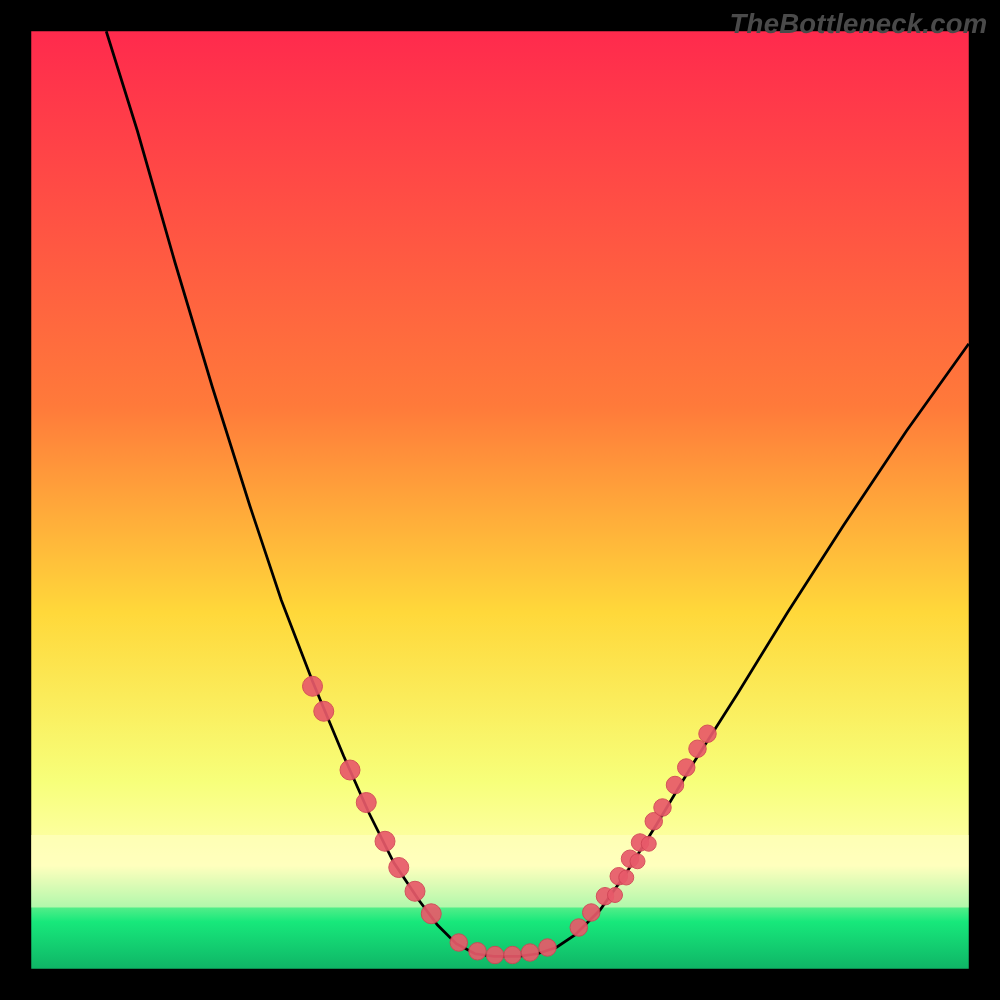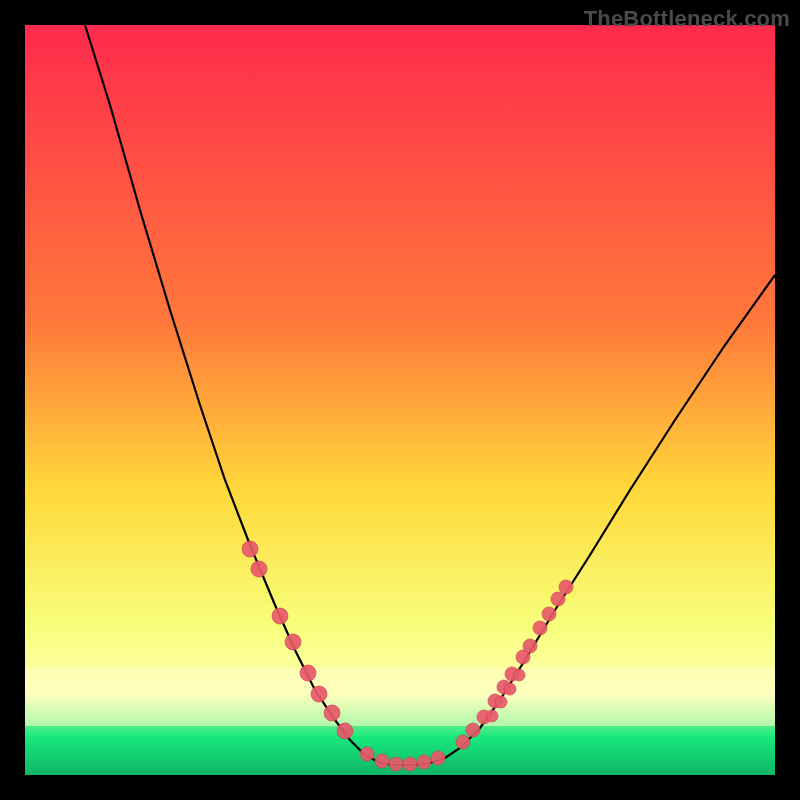--- a/index.html
+++ b/index.html
@@ -8,20 +8,21 @@
     width: 800px;
     height: 800px;
     overflow: hidden;
     background: #000;
     font-family: Arial, Helvetica, sans-serif;
   }
   .stage {
     position: relative;
     width: 800px;
     height: 800px;
+    font-style: italic;
   }
   svg {
     position: absolute;
     top: 0;
     left: 0;
   }
   .watermark {
     position: absolute;
     top: 6px;
     right: 10px;

